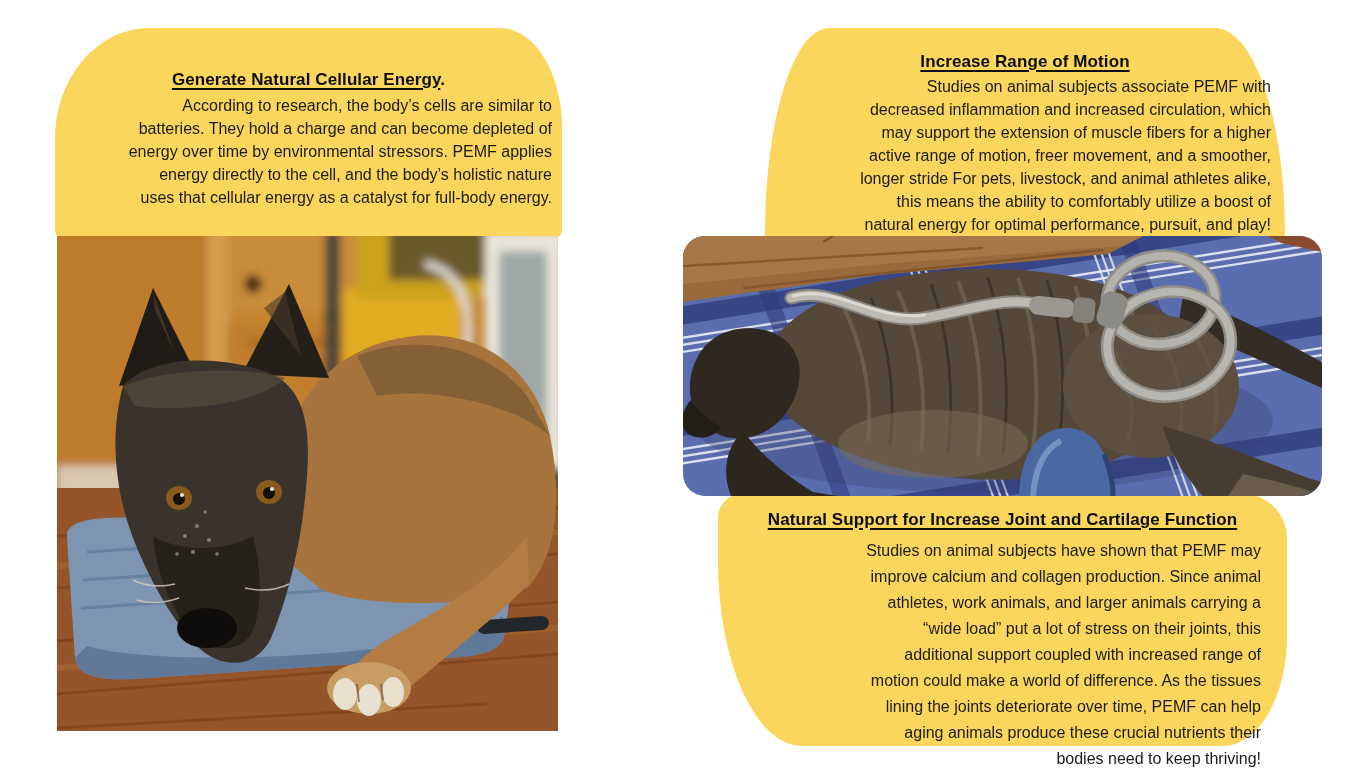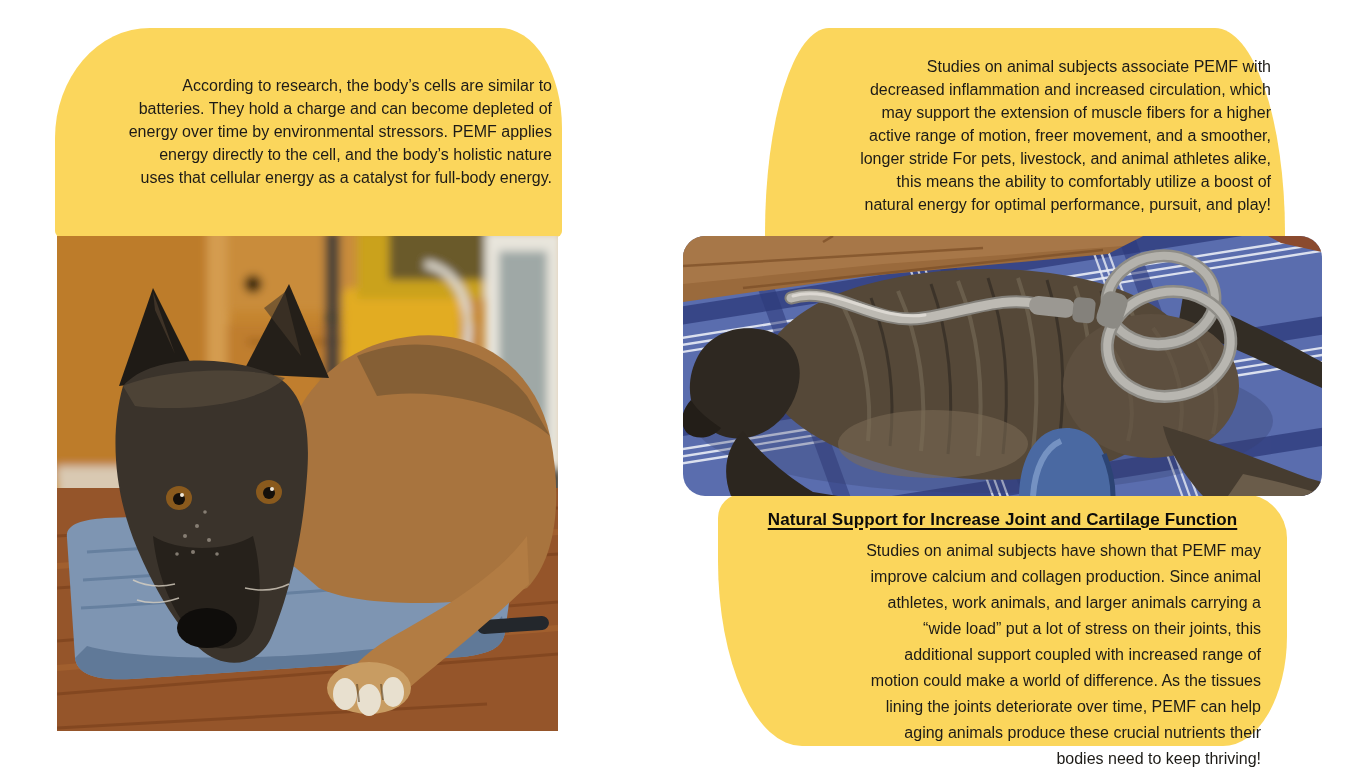--- a/index.html
+++ b/index.html
@@ -36,20 +36,21 @@
   .photo2{left:683px;top:236px;width:639px;height:260px;border-radius:22px;}
   .photo svg{width:100%;height:100%;display:block;}
 </style>
 </head>
 <body>
 
 <div class="canvas">
 
   <div class="blob blob1">
     <div class="txt txt1">
+      <div class="card-title"><span class="u">Generate Natural Cellular Energy</span><span>.</span></div>
       <div class="card-body">According to research, the body’s cells are similar to
 batteries. They hold a charge and can become depleted of
 energy over time by environmental stressors. PEMF applies
 energy directly to the cell, and the body’s holistic nature
 uses that cellular energy as a catalyst for full-body energy.</div>
     </div>
   </div>
 
   <figure class="photo photo1">
     <svg viewBox="0 0 501 495" preserveAspectRatio="none">
@@ -147,20 +148,21 @@
           <path d="M118 348 C 100 352 88 350 76 344"></path>
           <path d="M188 352 C 206 356 220 354 232 348"></path>
           <path d="M122 362 C 104 368 92 368 80 364"></path>
         </g>
       </g>
     </svg>
   </figure>
 
   <div class="blob blob2">
     <div class="txt txt2">
+      <div class="card-title"><span class="u">Increase Range of Motion</span></div>
       <div class="card-body">Studies on animal subjects associate PEMF with
 decreased inflammation and increased circulation, which
 may support the extension of muscle fibers for a higher
 active range of motion, freer movement, and a smoother,
 longer stride For pets, livestock, and animal athletes alike,
 this means the ability to comfortably utilize a boost of
 natural energy for optimal performance, pursuit, and play!</div>
     </div>
   </div>
 

